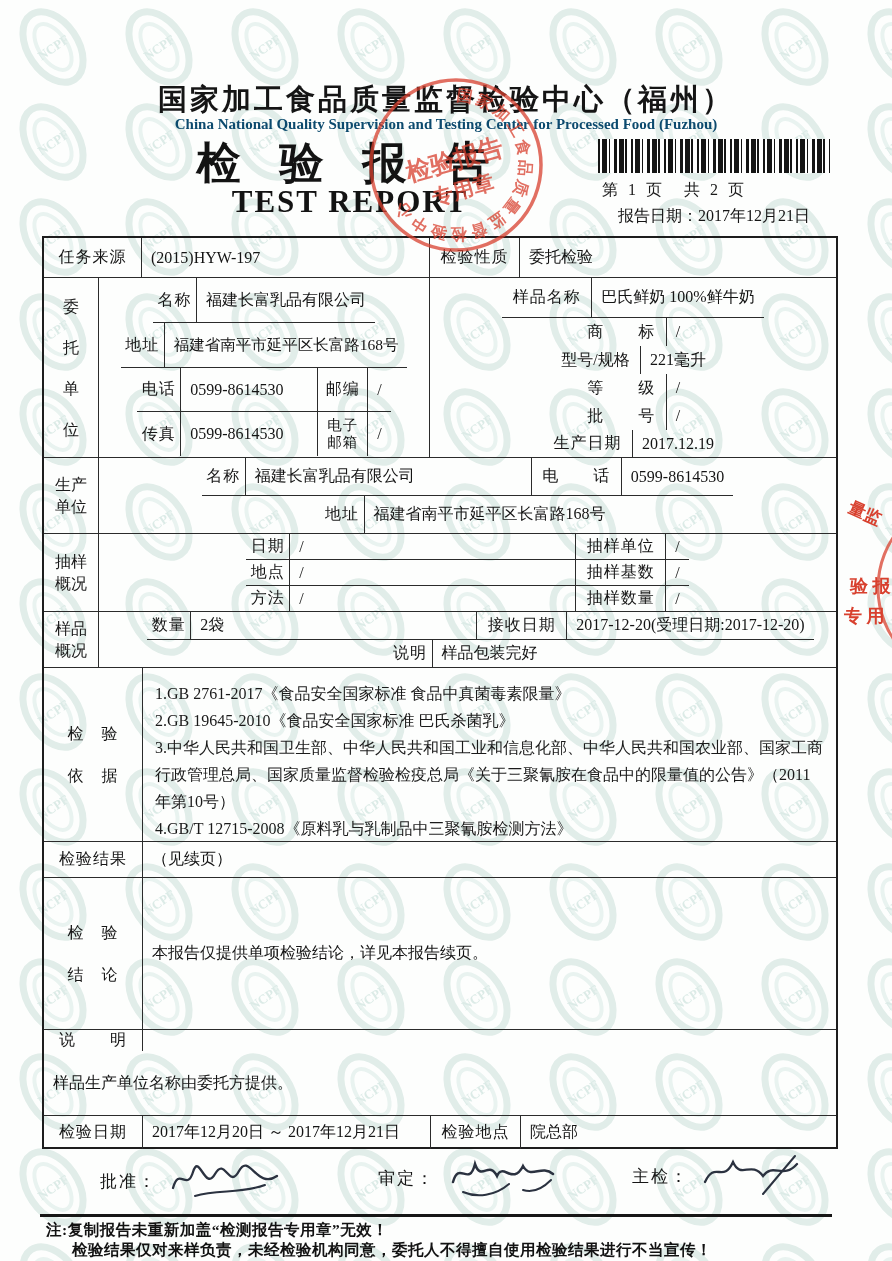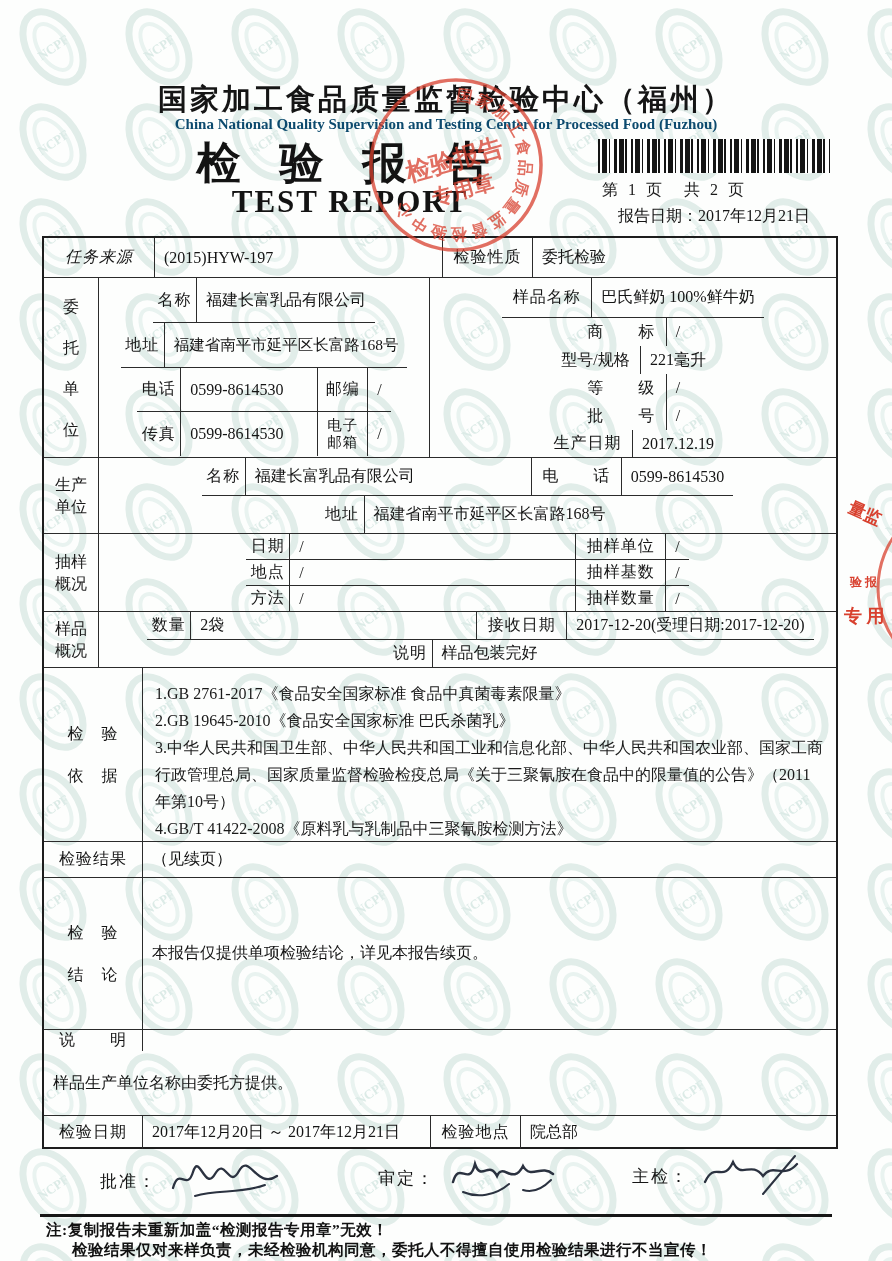--- a/index.html
+++ b/index.html
@@ -95,28 +95,28 @@
         <text x="98" y="100" text-anchor="middle" font-size="25" font-weight="bold" fill="#d8402e">检验报告</text>
         <text x="98" y="130" text-anchor="middle" font-size="21" font-weight="bold" fill="#d8402e">专用章</text>
       </g>
     </svg>
 
     <div class="abs side-stamp">
       <svg width="52" height="200" style="position:absolute;left:0;top:0;">
         <circle cx="130" cy="100" r="92" fill="none" stroke="#d8402e" stroke-width="3" opacity=".75"></circle>
       </svg>
       <div class="side-frag" style="left:8px;top:14px;transform:rotate(24deg);font-size:17px;">量监</div>
-      <div class="side-frag" style="left:10px;top:86px;font-size:12px;">验 报</div>
+      <div class="side-frag" style="left:10px;top:86px;font-size:18px;">验 报</div>
       <div class="side-frag" style="left:4px;top:116px;font-size:18px;">专 用</div>
     </div>
 
     <div class="tbl">
 
       <div class="tr" style="height:40px;">
-        <div class="c lbl" style="width:111px;font-style:italic;">任务来源</div>
+        <div class="c lbl" style="width:98px;">任务来源</div>
         <div class="c val" style="width:288px;">(2015)HYW-197</div>
         <div class="c lbl" style="width:90px;">检验性质</div>
         <div class="c val end" style="flex:1;">委托检验</div>
       </div>
 
       <div class="tr" style="height:180px;">
         <div class="c sec">
           <span style="width:20px;line-height:41px;word-break:break-all;">委托单位</span>
         </div>
         <div class="col c" style="width:331px;padding:0;display:flex;">
@@ -232,21 +232,21 @@
         </div>
       </div>
 
       <div class="tr" style="height:174px;">
         <div class="c lbl pre multi" style="width:99px;">检　验
 依　据</div>
         <div class="c end" style="flex:1;align-items:flex-start;padding:12px 12px 0 12px;display:block;">
           <p class="basis-item">1.GB 2761-2017《食品安全国家标准 食品中真菌毒素限量》</p>
           <p class="basis-item">2.GB 19645-2010《食品安全国家标准 巴氏杀菌乳》</p>
           <p class="basis-item">3.中华人民共和国卫生部、中华人民共和国工业和信息化部、中华人民共和国农业部、国家工商行政管理总局、国家质量监督检验检疫总局《关于三聚氰胺在食品中的限量值的公告》（2011年第10号）</p>
-          <p class="basis-item">4.GB/T 41422-2008《原料乳与乳制品中三聚氰胺检测方法》</p>
+          <p class="basis-item">4.GB/T 12715-2008《原料乳与乳制品中三聚氰胺检测方法》</p>
         </div>
       </div>
 
       <div class="tr" style="height:36px;">
         <div class="c lbl" style="width:99px;">检验结果</div>
         <div class="c val end" style="flex:1;">（见续页）</div>
       </div>
 
       <div class="tr" style="height:152px;">
         <div class="c lbl pre multi" style="width:99px;">检　验

